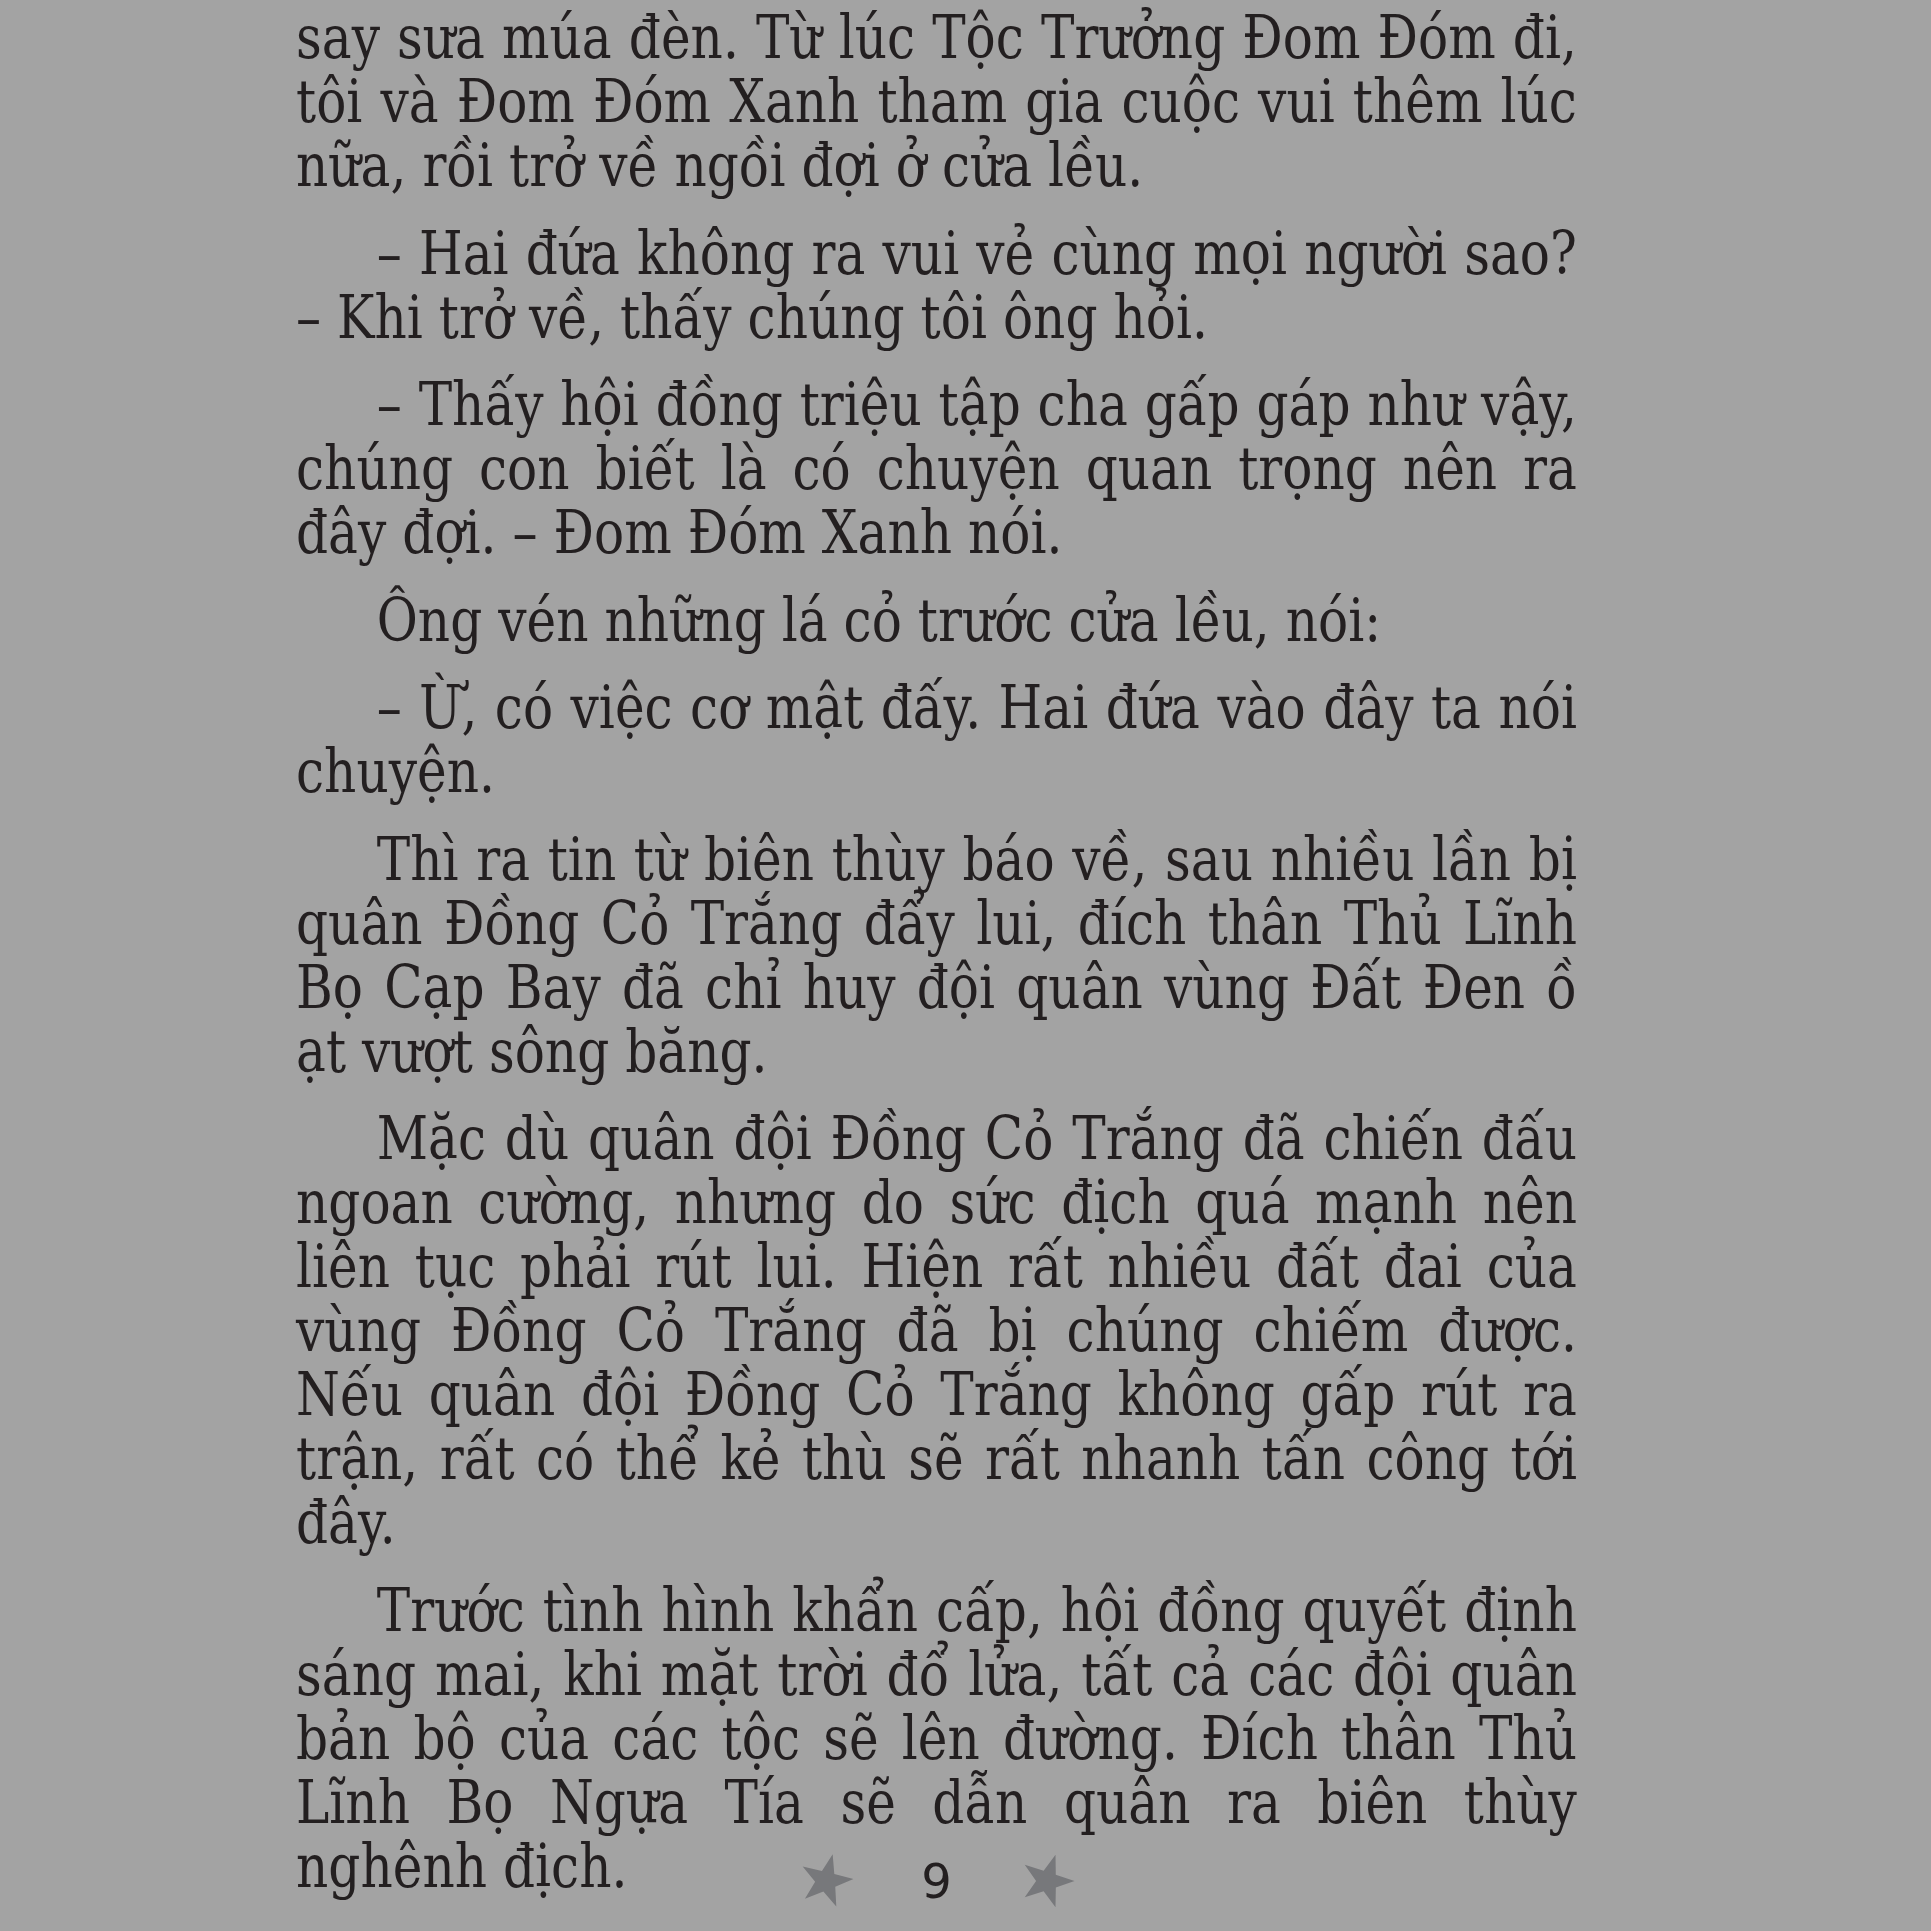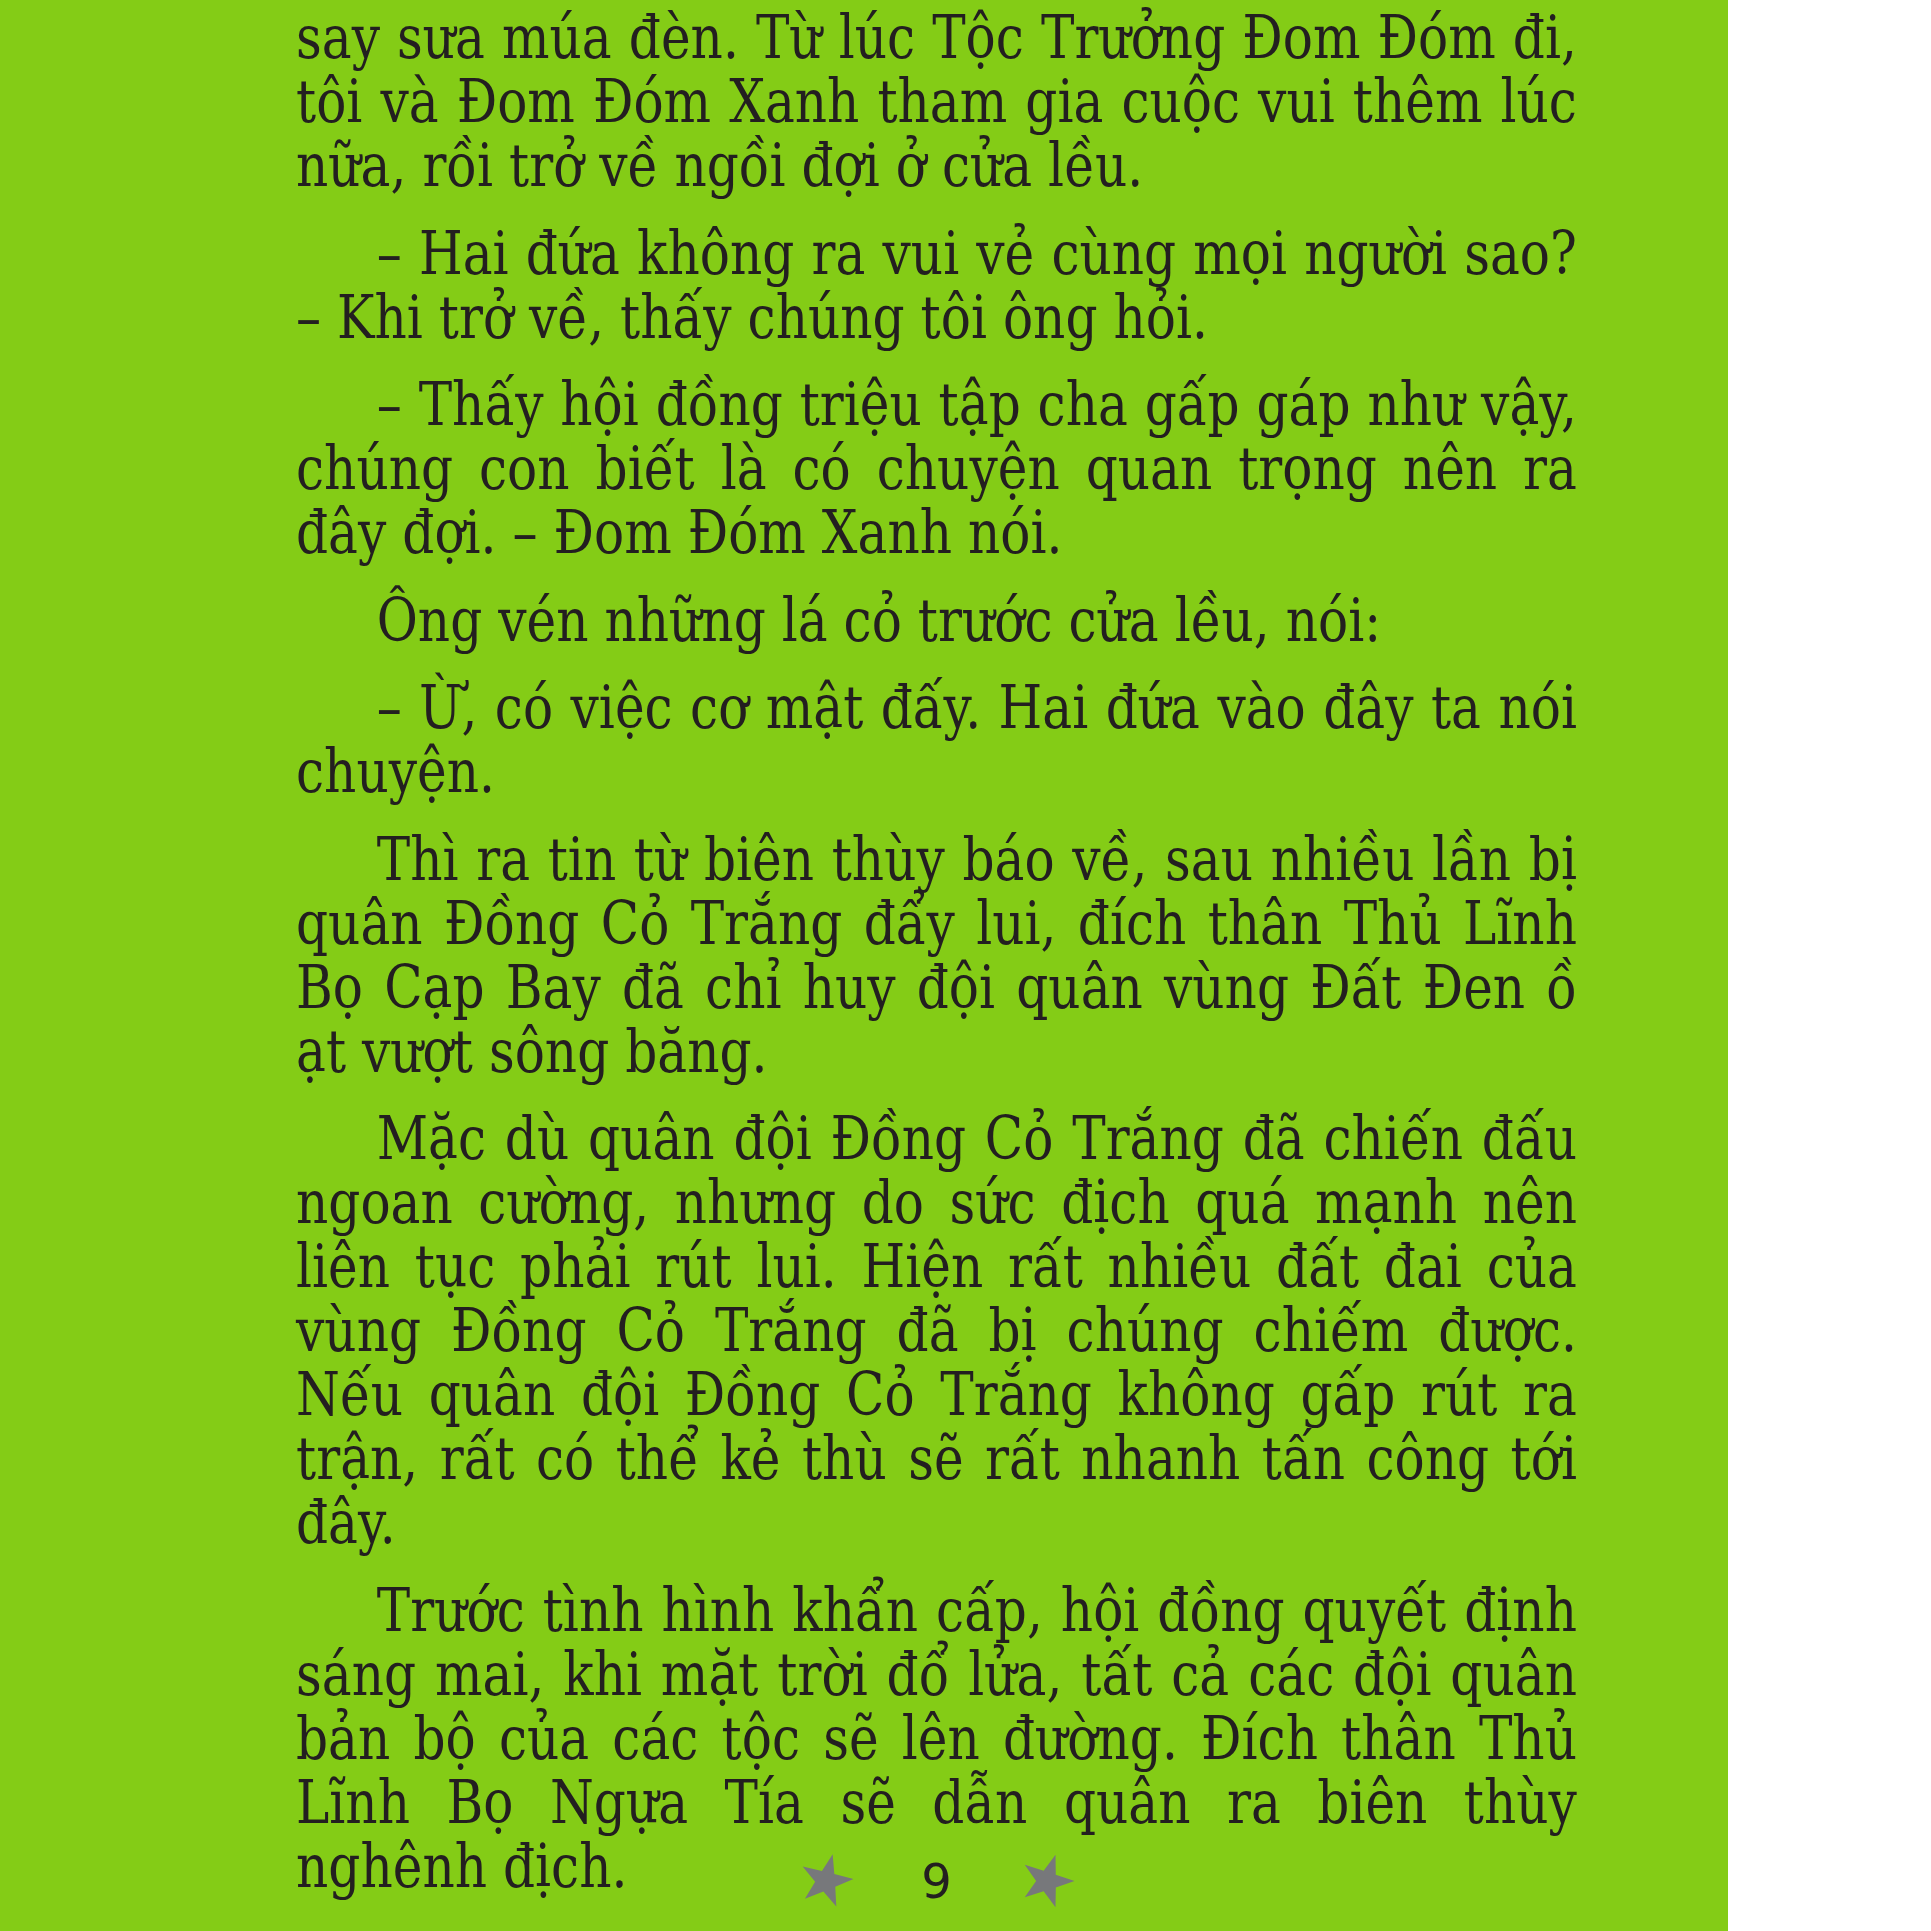--- a/index.html
+++ b/index.html
@@ -8,23 +8,23 @@
     background: #ffffff;
   }
   body {
     width: 1931px;
     height: 1931px;
     overflow: hidden;
     font-family: "DejaVu Serif", serif;
   }
   .page {
     position: relative;
-    width: 1728px;
+    width: 1931px;
     height: 1931px;
-    background: #84cc16;
+    background: #a3a3a3;
   }
   .text-block {
     position: absolute;
     left: 296px;
     top: 6.3px;
     width: 1507px;              
     transform: scaleX(0.85);    
     transform-origin: 0 0;
     color: #231f20;
   }

